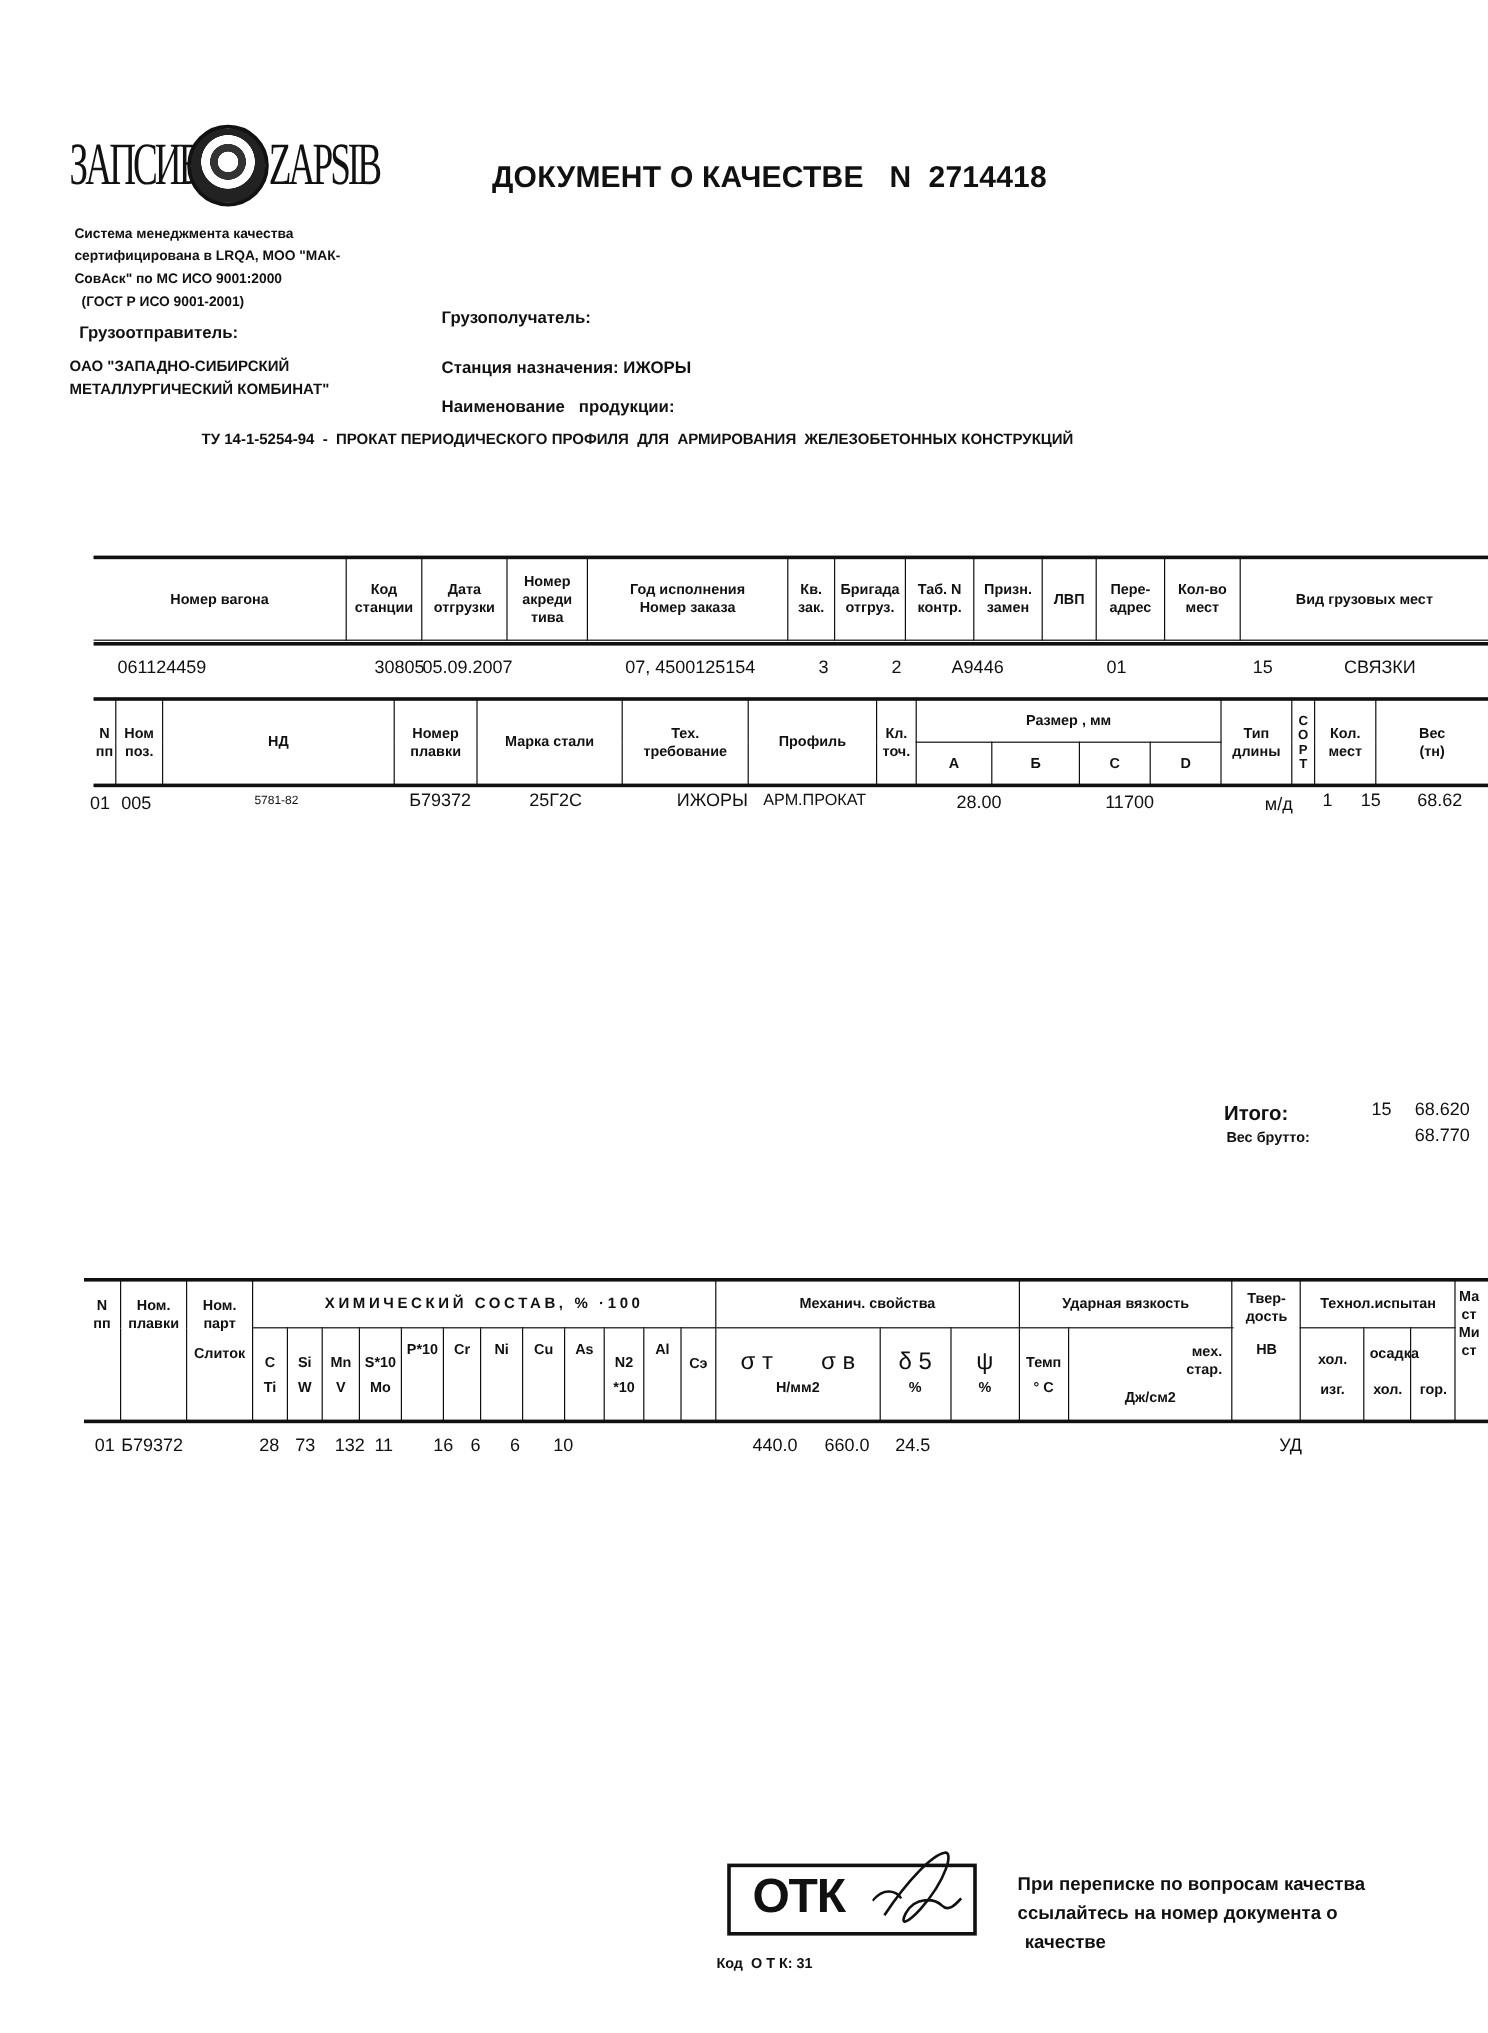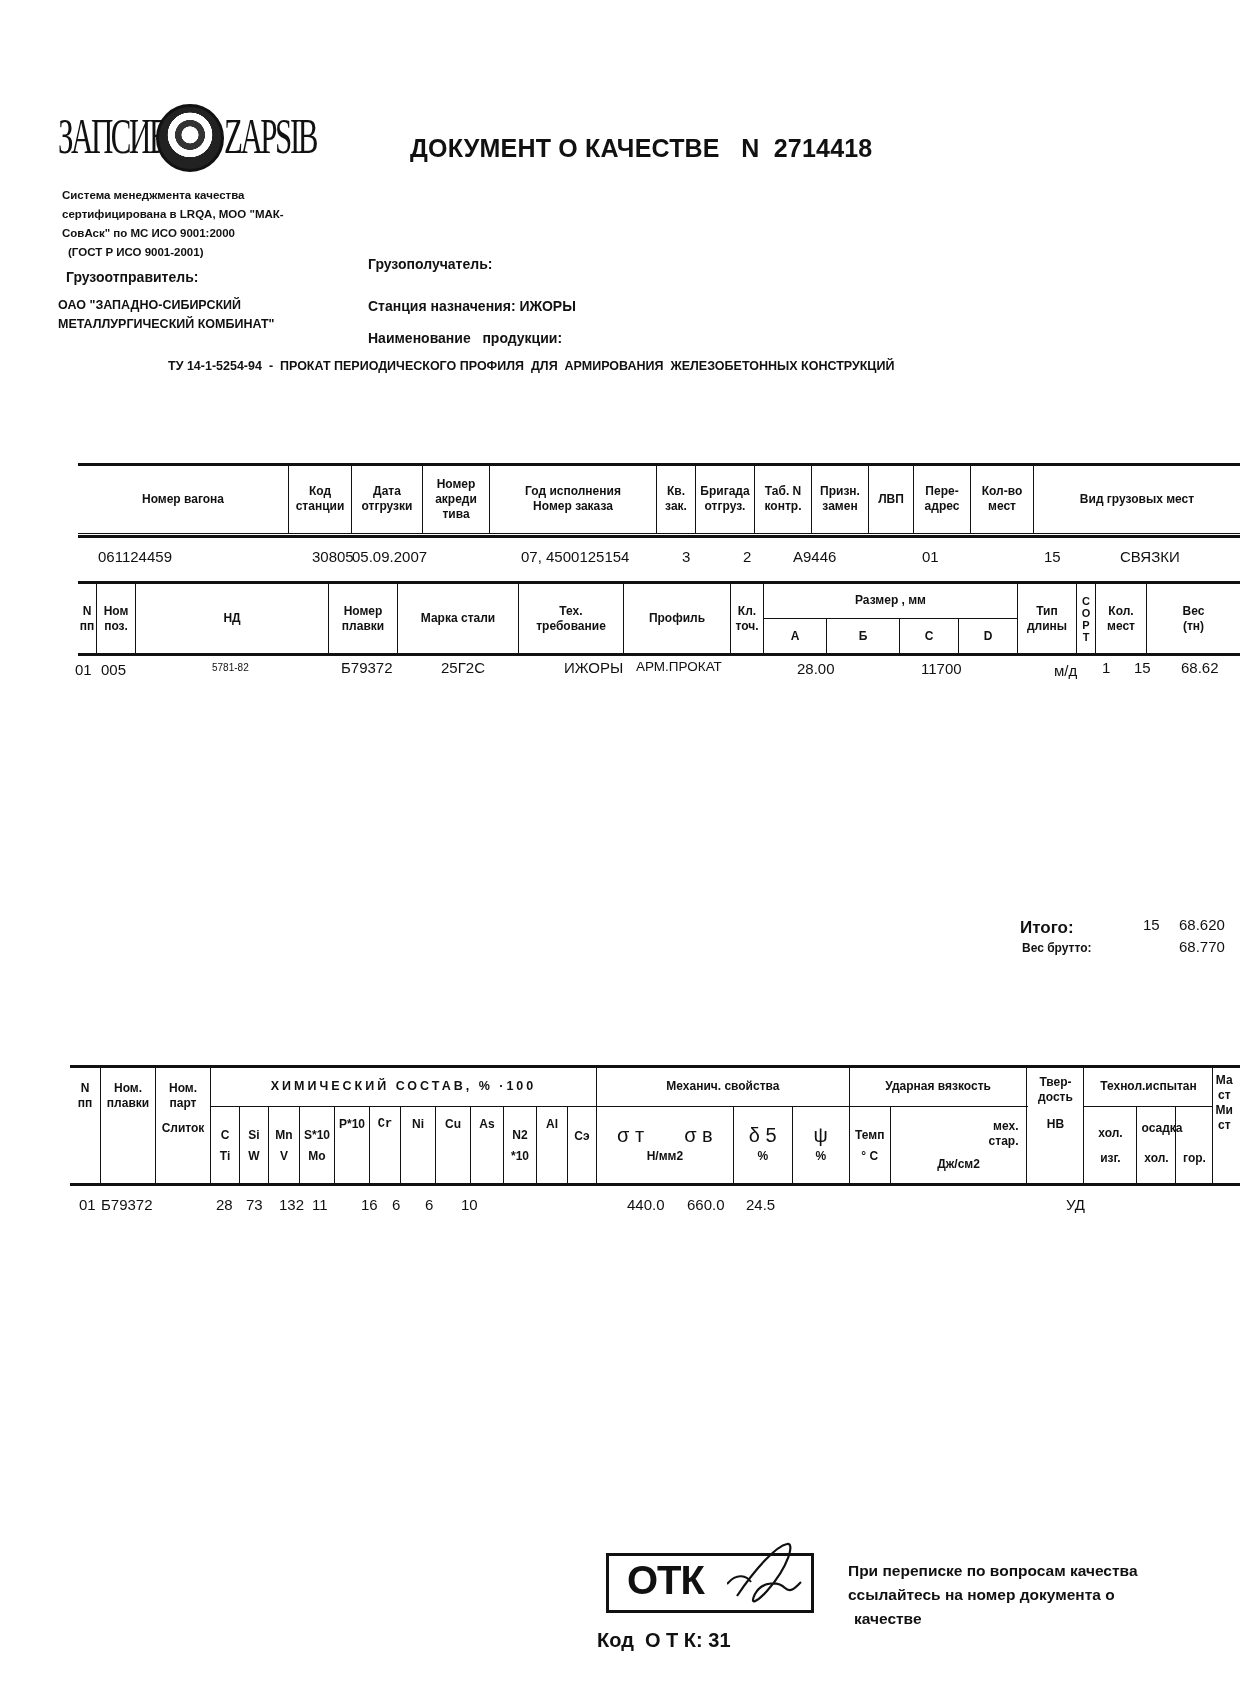--- a/index.html
+++ b/index.html
@@ -244,21 +244,21 @@
         </td>
     <td style="width:30px;">
           <div>Mn</div>
           <div style="margin-top:6px;">V</div>
         </td>
     <td style="width:34px;">
           <div>S*10</div>
           <div style="margin-top:6px;">Mo</div>
         </td>
     <td style="width:34px;vertical-align:top;padding-top:10px;">P*10</td>
-    <td style="width:30px;vertical-align:top;padding-top:10px;font-family:Liberation Mono, monospace;">Cr</td>
+    <td style="width:30px;vertical-align:top;padding-top:10px;">Cr</td>
     <td style="width:34px;vertical-align:top;padding-top:10px;">Ni</td>
     <td style="width:34px;vertical-align:top;padding-top:10px;">Cu</td>
     <td style="width:32px;vertical-align:top;padding-top:10px;">As</td>
     <td style="width:32px;">
           <div>N2</div>
           <div style="margin-top:6px;">*10</div>
         </td>
     <td style="width:30px;vertical-align:top;padding-top:10px;">Al</td>
     <td style="width:28px;vertical-align:top;padding-top:22px;">Сэ</td>
     <td colspan="2" style="width:110px;">
@@ -319,19 +319,19 @@
 </div>
 
 <div class="abs stamp">
   <span class="stamp-text">ОТК</span>
   <svg class="sig" viewBox="0 0 80 80">
     <path d="M10 60 C 30 30, 50 10, 60 8 C 68 6, 62 30, 40 55 C 30 66, 22 70, 28 58 C 36 44, 52 46, 58 52 C 64 58, 70 50, 74 46" stroke="#111" stroke-width="2.2" fill="none"></path>
     <path d="M0 48 C 10 36, 20 40, 24 46" stroke="#111" stroke-width="2" fill="none"></path>
   </svg>
 </div>
 
-<div class="abs" style="left:597px;top:1629px;font-size:20px;font-weight:bold;white-space:pre;">Код  О Т К: 31</div>
+<div class="abs" style="left:597px;top:1629px;font-size:12px;font-weight:bold;white-space:pre;">Код  О Т К: 31</div>
 
 <div class="abs" style="left:848px;top:1559px;font-size:15.5px;font-weight:bold;line-height:24px;">
   <div>При переписке по вопросам качества</div>
   <div>ссылайтесь на номер документа о</div>
   <div style="padding-left:6px;">качестве</div>
 </div>
 
 </body></html>

